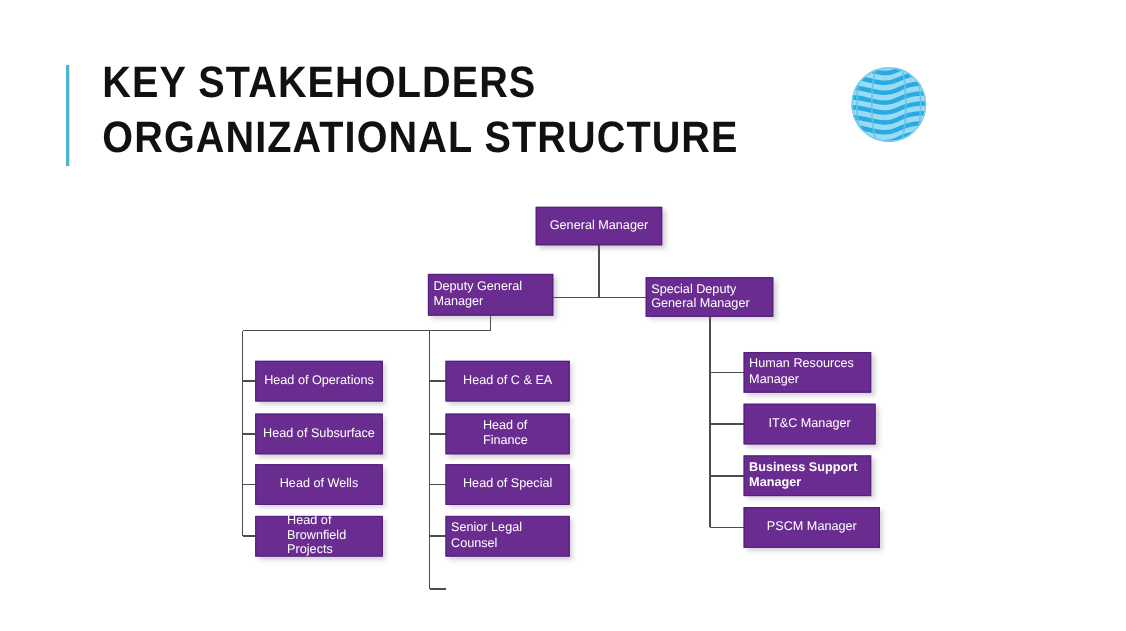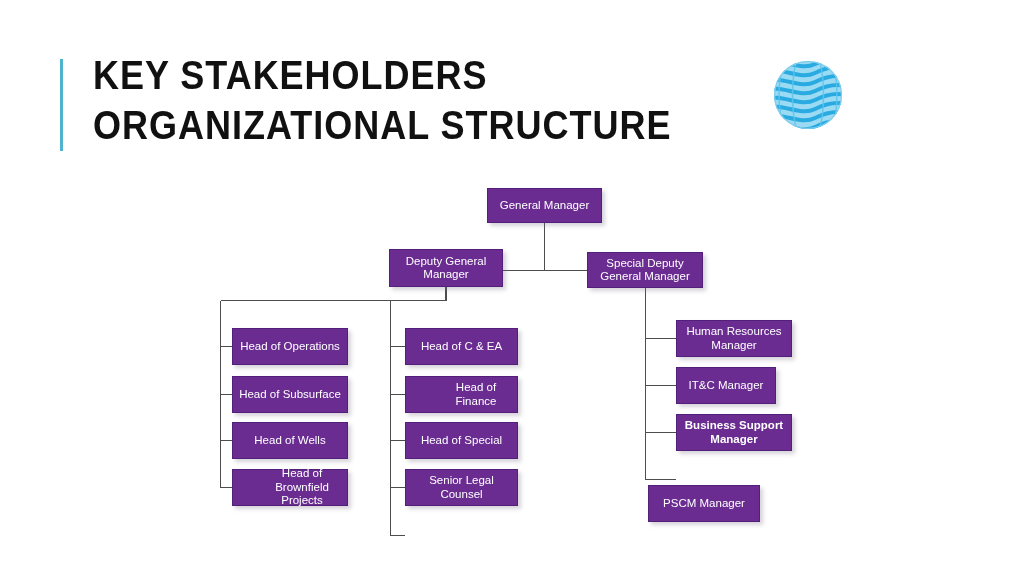--- a/index.html
+++ b/index.html
@@ -82,21 +82,20 @@
     height: 574px;
   }
   .node {
     position: absolute;
     background: #6A2C91;
     border: 1px solid #52207a;
     box-shadow: 3px 3px 4px rgba(120,110,130,0.30);
     color: #ffffff;
     font-size: 11.5px;
     line-height: 13.5px;
-    text-align: center;
     display: flex;
     align-items: center;
     justify-content: center;
     box-sizing: border-box;
     padding: 2px 4px;
   }
 </style>
 </head>
 <body>
 
@@ -205,24 +204,24 @@
     <div class="node" style="left:405px; top:422px; width:113px; height:37px;">
       <span>Head of Special</span>
     </div>
     <div class="node" style="left:405px; top:469px; width:113px; height:37px;">
       <span>Senior Legal Counsel</span>
     </div>
 
     <div class="node" style="left:676px; top:320px; width:116px; height:37px;">
       <span>Human Resources Manager</span>
     </div>
-    <div class="node" style="left:676px; top:367px; width:100px; height:37px;">
+    <div class="node" style="left:676px; top:367px; width:120px; height:37px;">
       <span>IT&amp;C Manager</span>
     </div>
     <div class="node" style="left:676px; top:414px; width:116px; height:37px;font-weight:bold;">
       <span>Business Support Manager</span>
     </div>
-    <div class="node" style="left:648px; top:461px; width:112px; height:37px;margin-top:24px;">
+    <div class="node" style="left:676px; top:461px; width:124px; height:37px;">
       <span>PSCM Manager</span>
     </div>
   </div>
 
 </div>
 
 </body></html>

